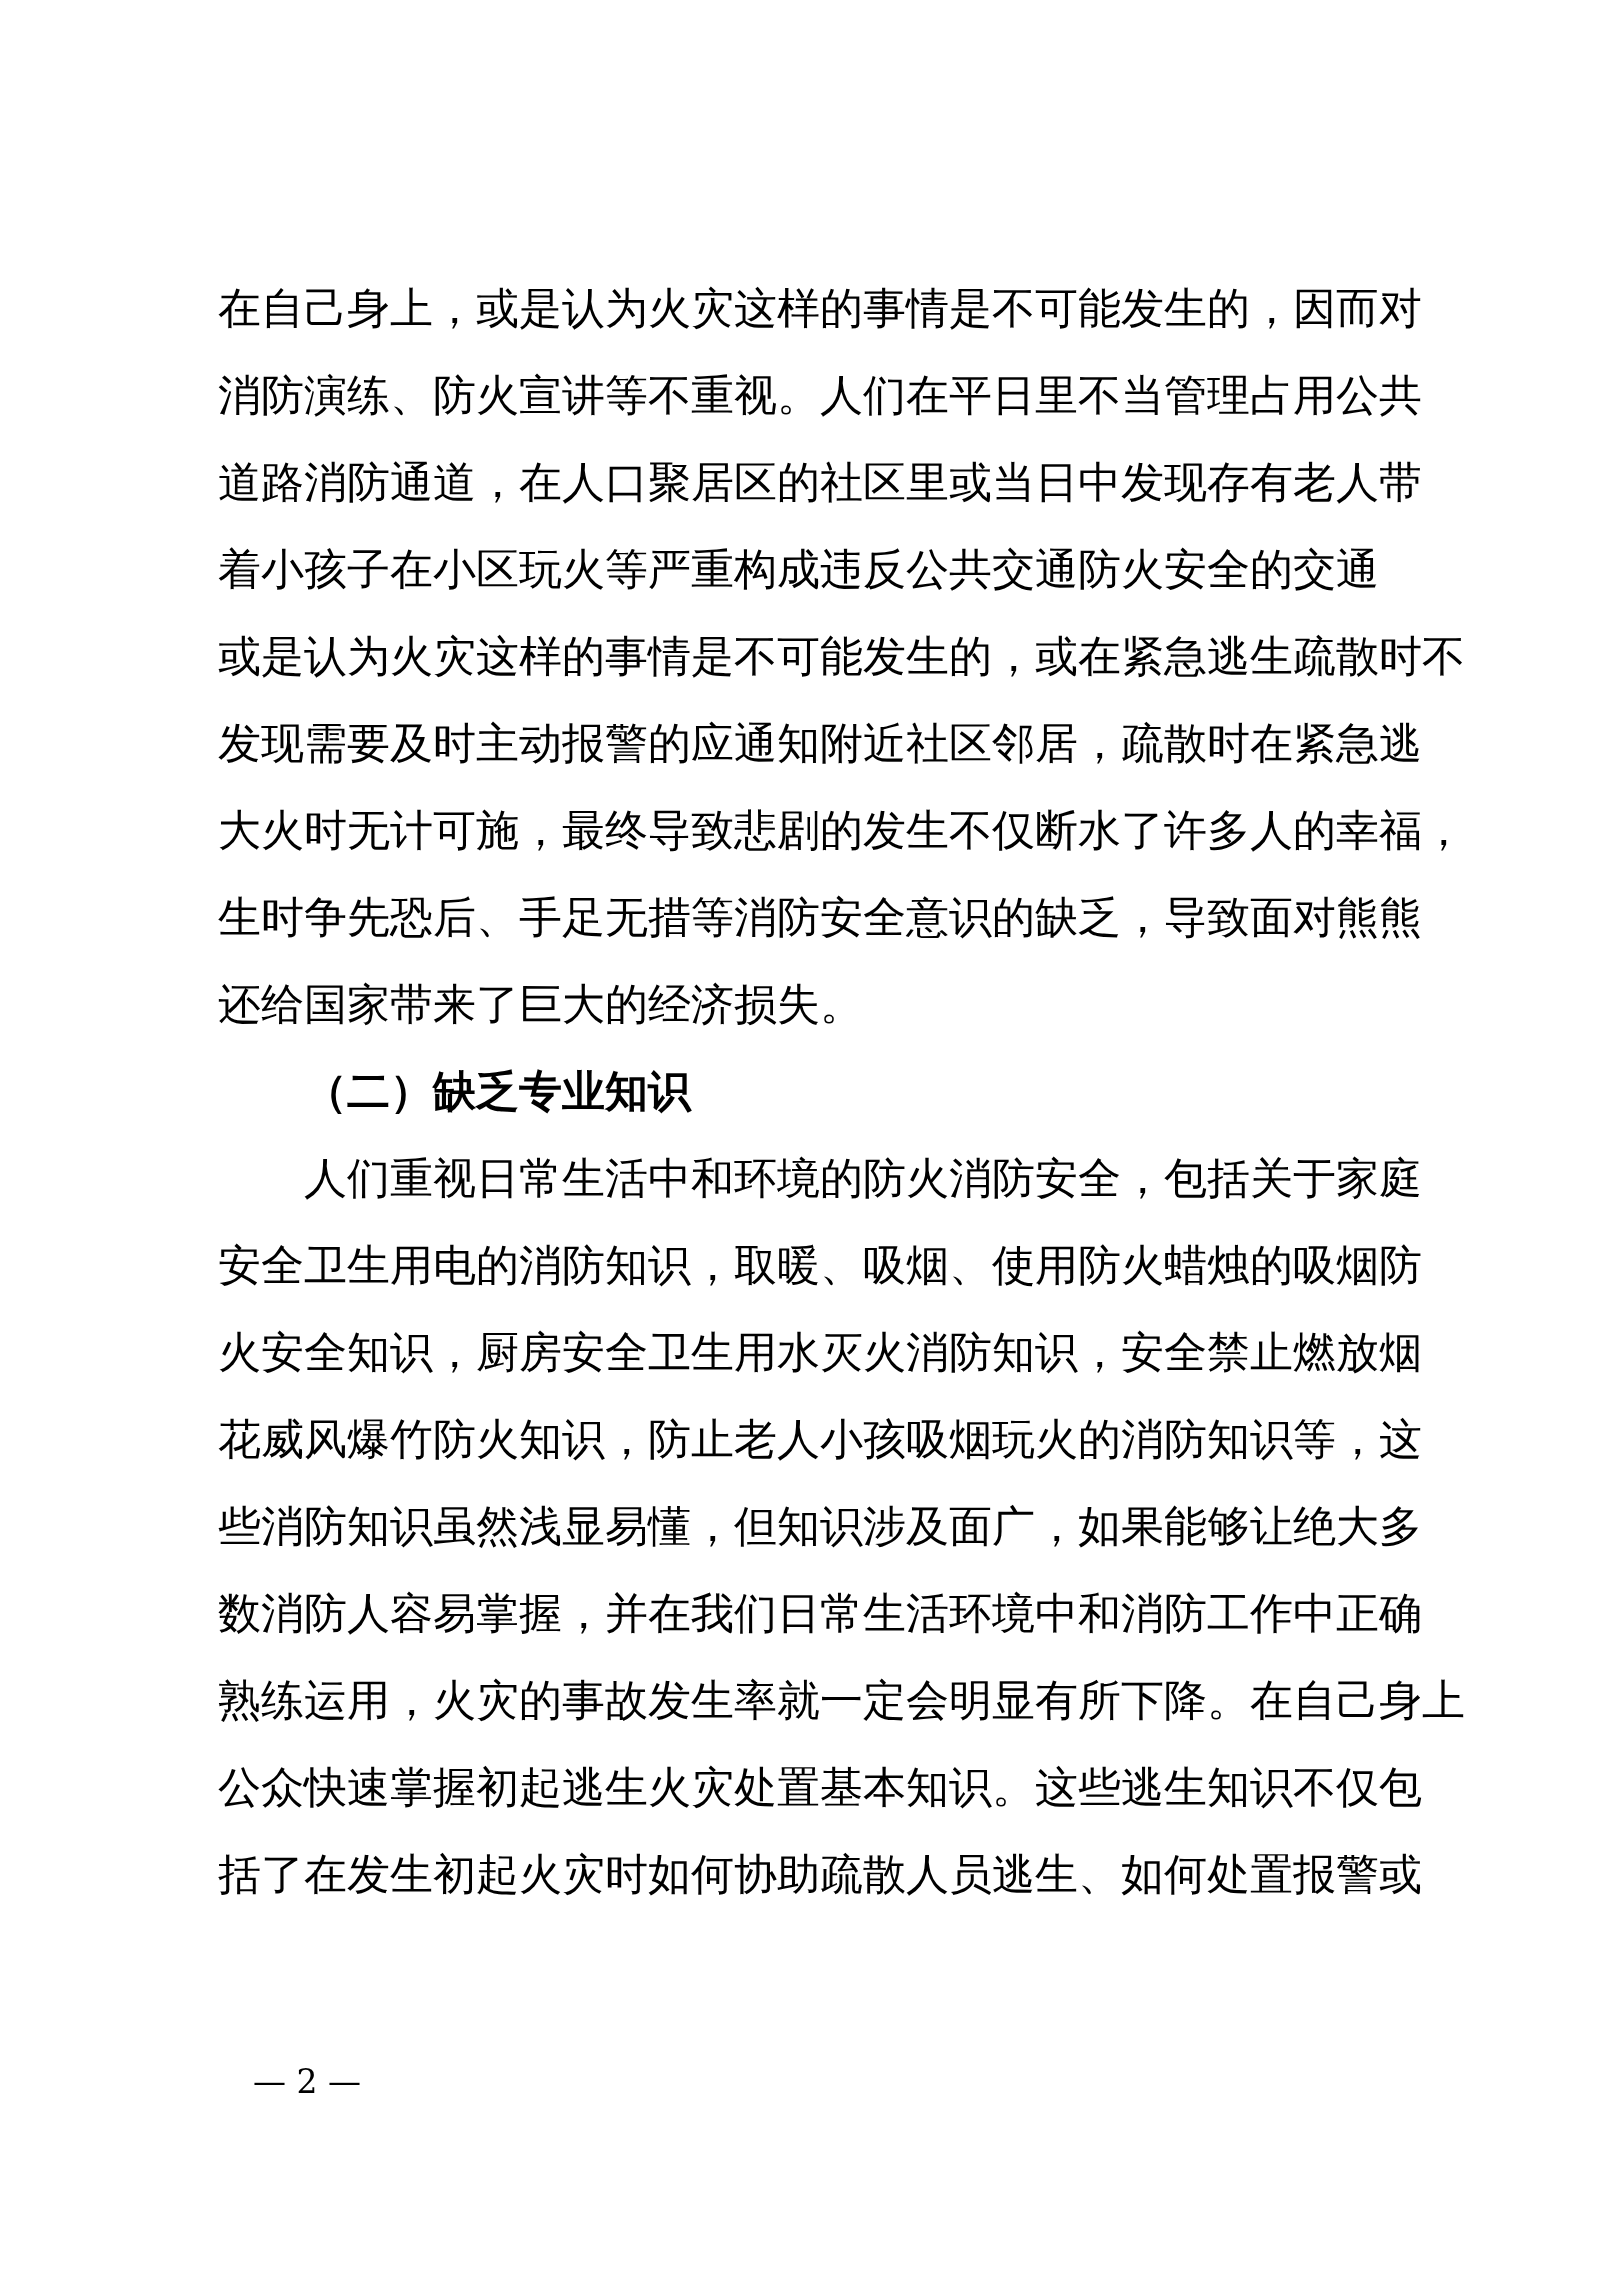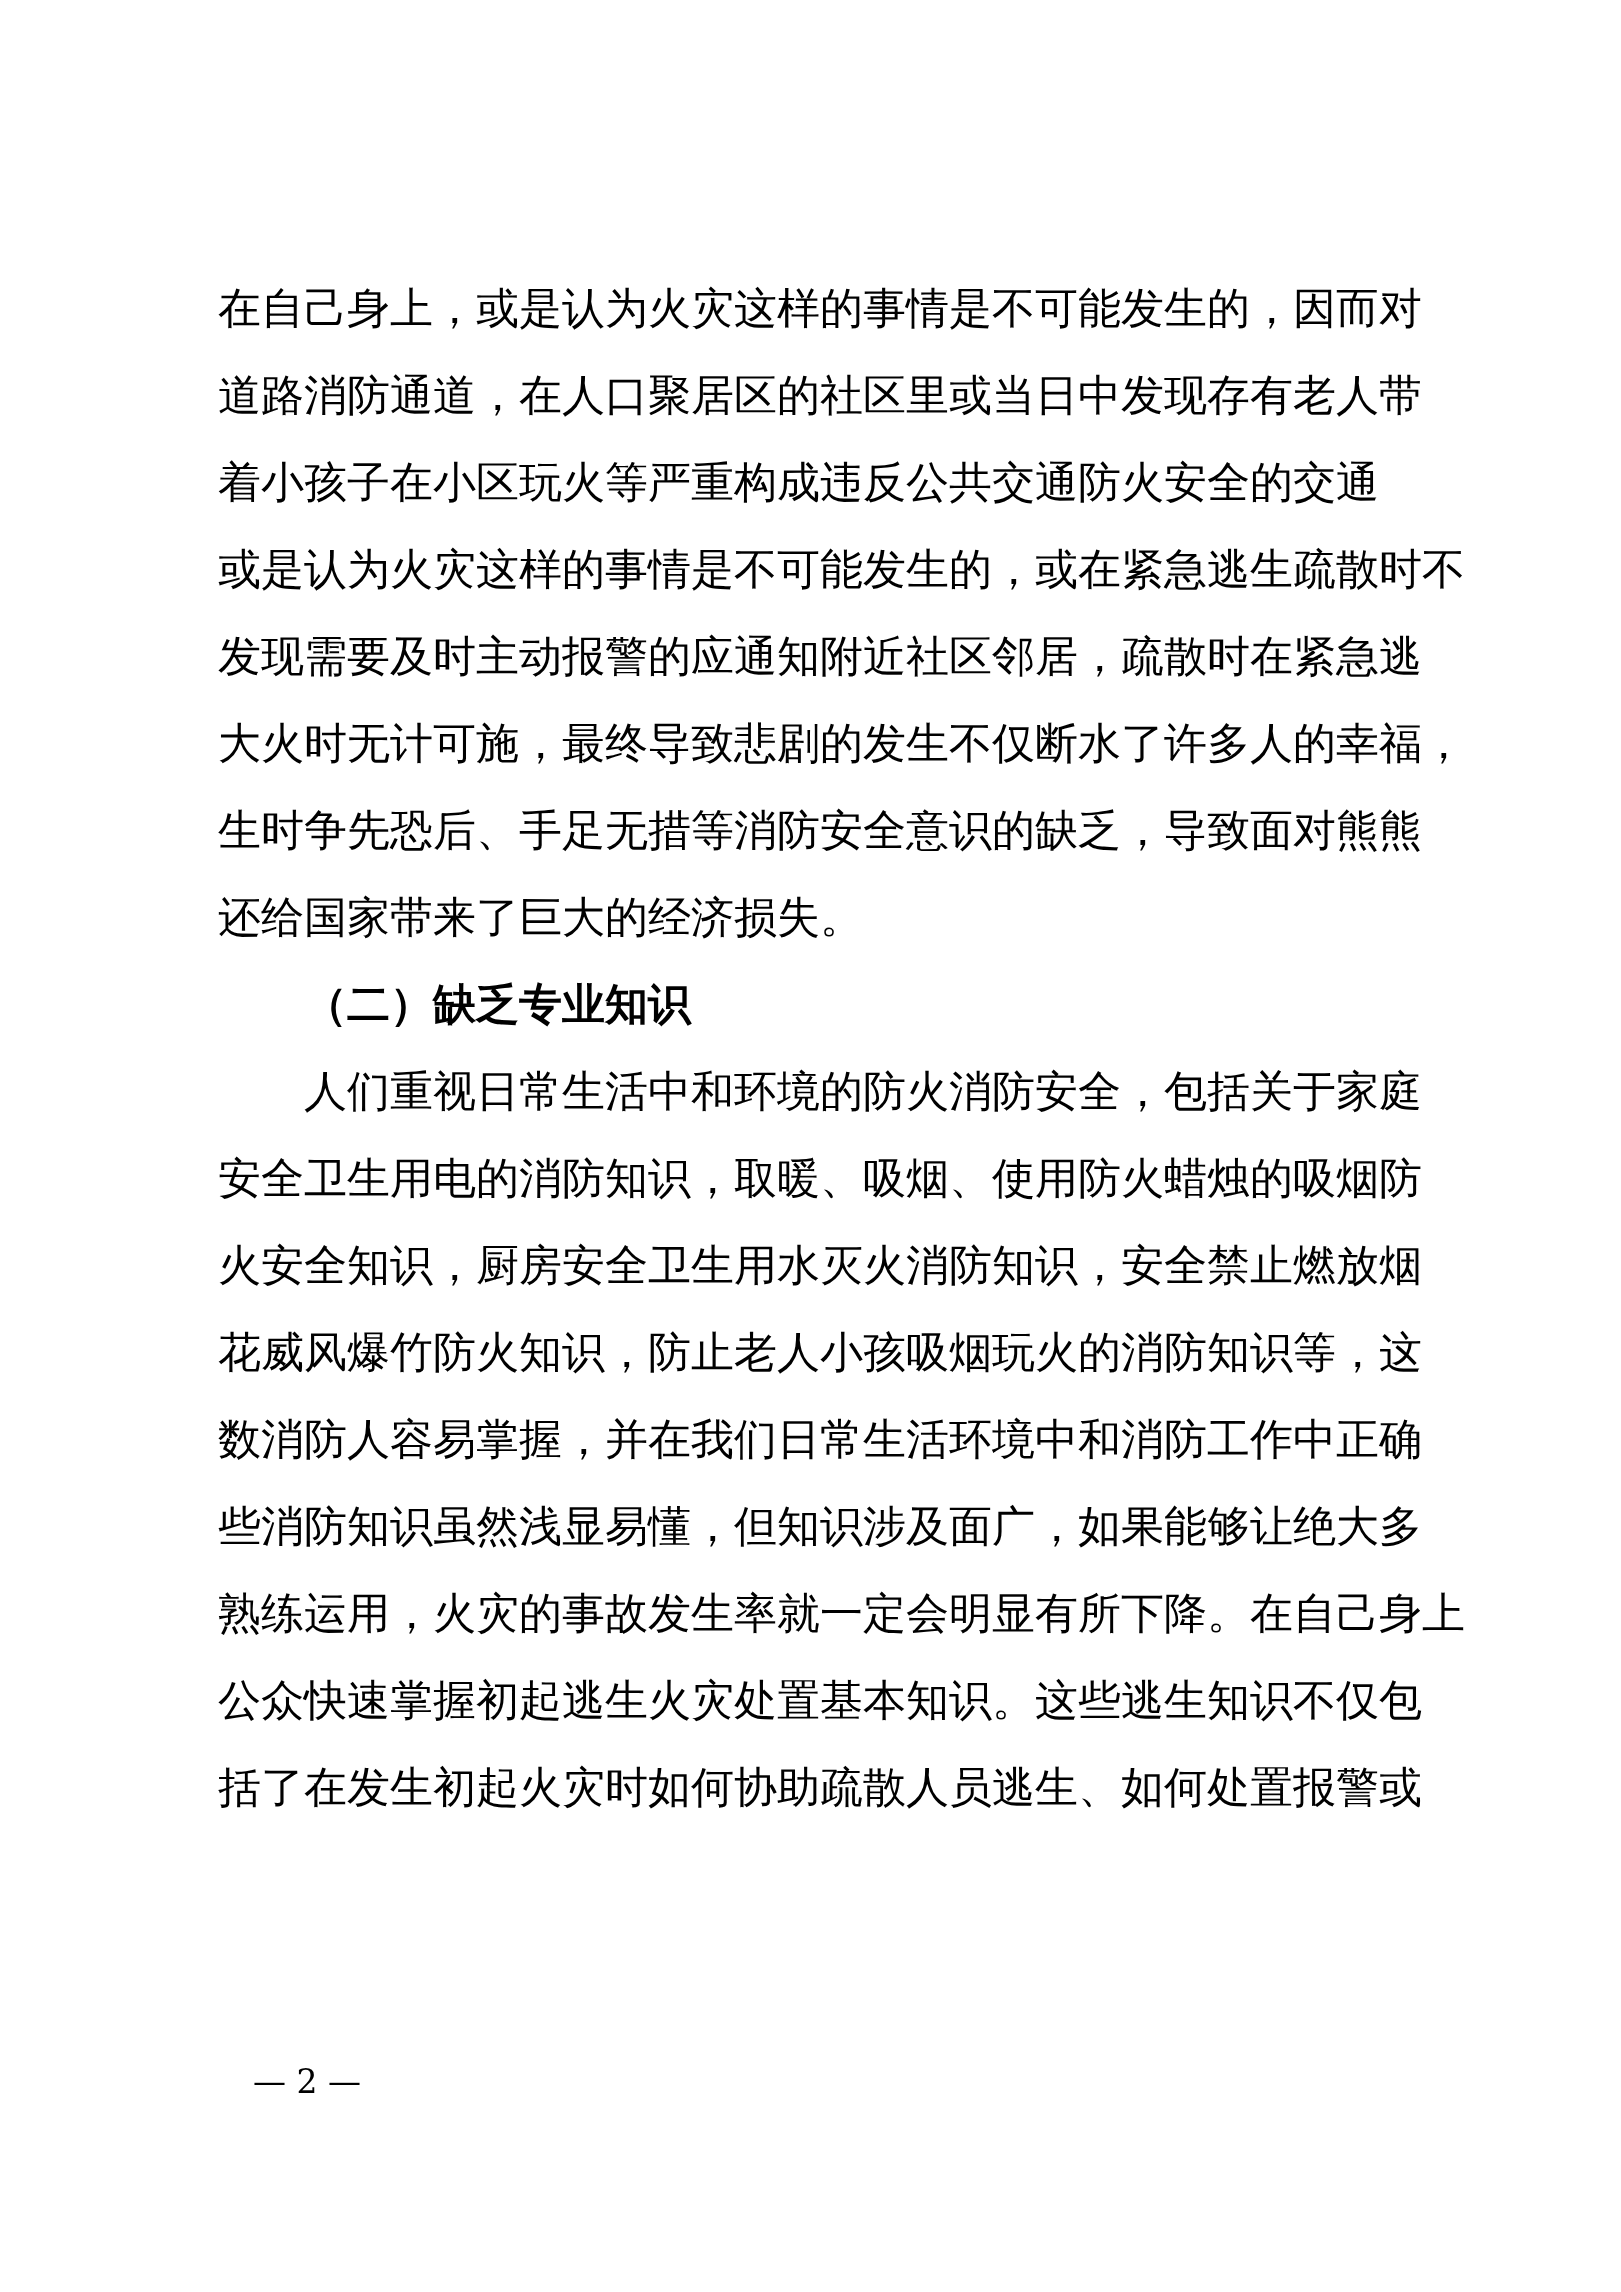--- a/index.html
+++ b/index.html
@@ -55,38 +55,39 @@
     }
   </style>
 </head>
 <body>
 
 <div class="page">
   <div class="body-text">
 
     <div>
       <span class="line">在自己身上，或是认为火灾这样的事情是不可能发生的，因而对</span>
+      <span class="line">消防演练、防火宣讲等不重视。人们在平日里不当管理占用公共</span>
       <span class="line">道路消防通道，在人口聚居区的社区里或当日中发现存有老人带</span>
       <span class="line">着小孩子在小区玩火等严重构成违反公共交通防火安全的交通</span>
       <span class="line">或是认为火灾这样的事情是不可能发生的，或在紧急逃生疏散时不</span>
       <span class="line">发现需要及时主动报警的应通知附近社区邻居，疏散时在紧急逃</span>
       <span class="line">大火时无计可施，最终导致悲剧的发生不仅断水了许多人的幸福，</span>
       <span class="line">生时争先恐后、手足无措等消防安全意识的缺乏，导致面对熊熊</span>
       <span class="line">还给国家带来了巨大的经济损失。</span>
     </div>
 
     <h2 class="line heading-line" style="margin:0;font-weight:bold;">（二）缺乏专业知识</h2>
 
     <div>
       <span class="line indent-2">人们重视日常生活中和环境的防火消防安全，包括关于家庭</span>
       <span class="line">安全卫生用电的消防知识，取暖、吸烟、使用防火蜡烛的吸烟防</span>
       <span class="line">火安全知识，厨房安全卫生用水灭火消防知识，安全禁止燃放烟</span>
       <span class="line">花威风爆竹防火知识，防止老人小孩吸烟玩火的消防知识等，这</span>
+      <span class="line">些消防知识虽然浅显易懂，但知识涉及面广，如果能够让绝大多</span>
       <span class="line">数消防人容易掌握，并在我们日常生活环境中和消防工作中正确</span>
-      <span class="line">些消防知识虽然浅显易懂，但知识涉及面广，如果能够让绝大多</span>
       <span class="line">熟练运用，火灾的事故发生率就一定会明显有所下降。在自己身上</span>
       <span class="line">公众快速掌握初起逃生火灾处置基本知识。这些逃生知识不仅包</span>
       <span class="line">括了在发生初起火灾时如何协助疏散人员逃生、如何处置报警或</span>
     </div>
 
   </div>
 
   <div class="page-number">— 2 —</div>
 </div>
 

